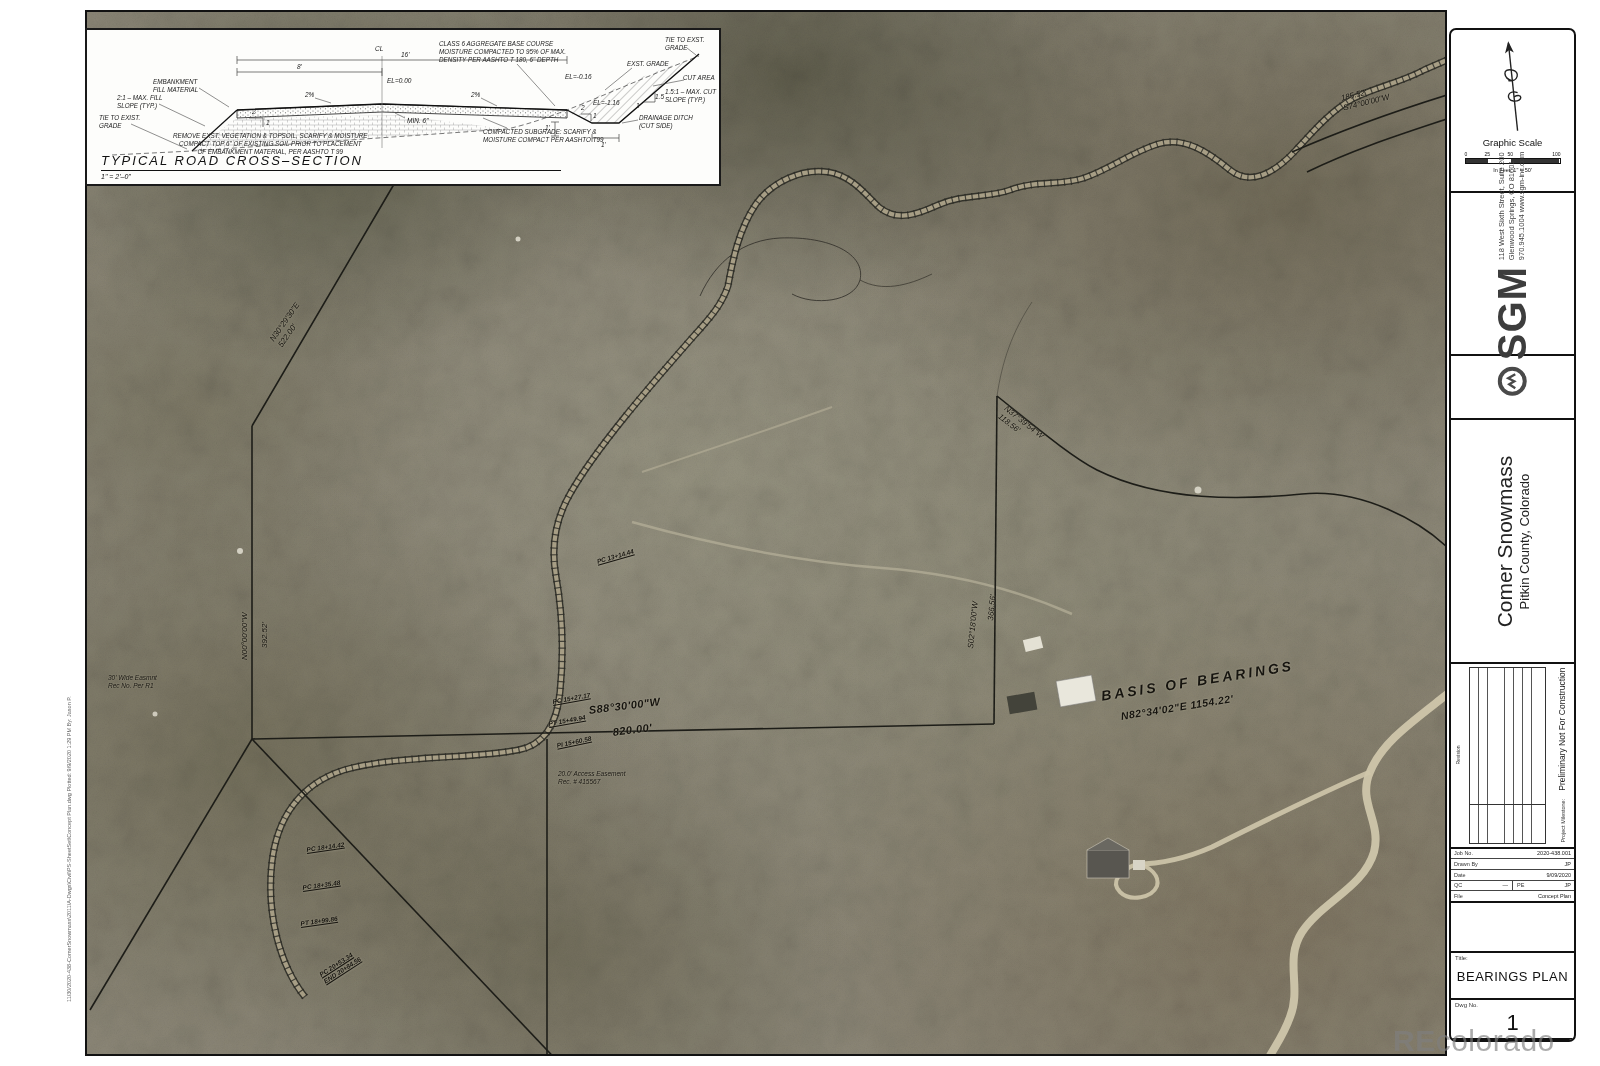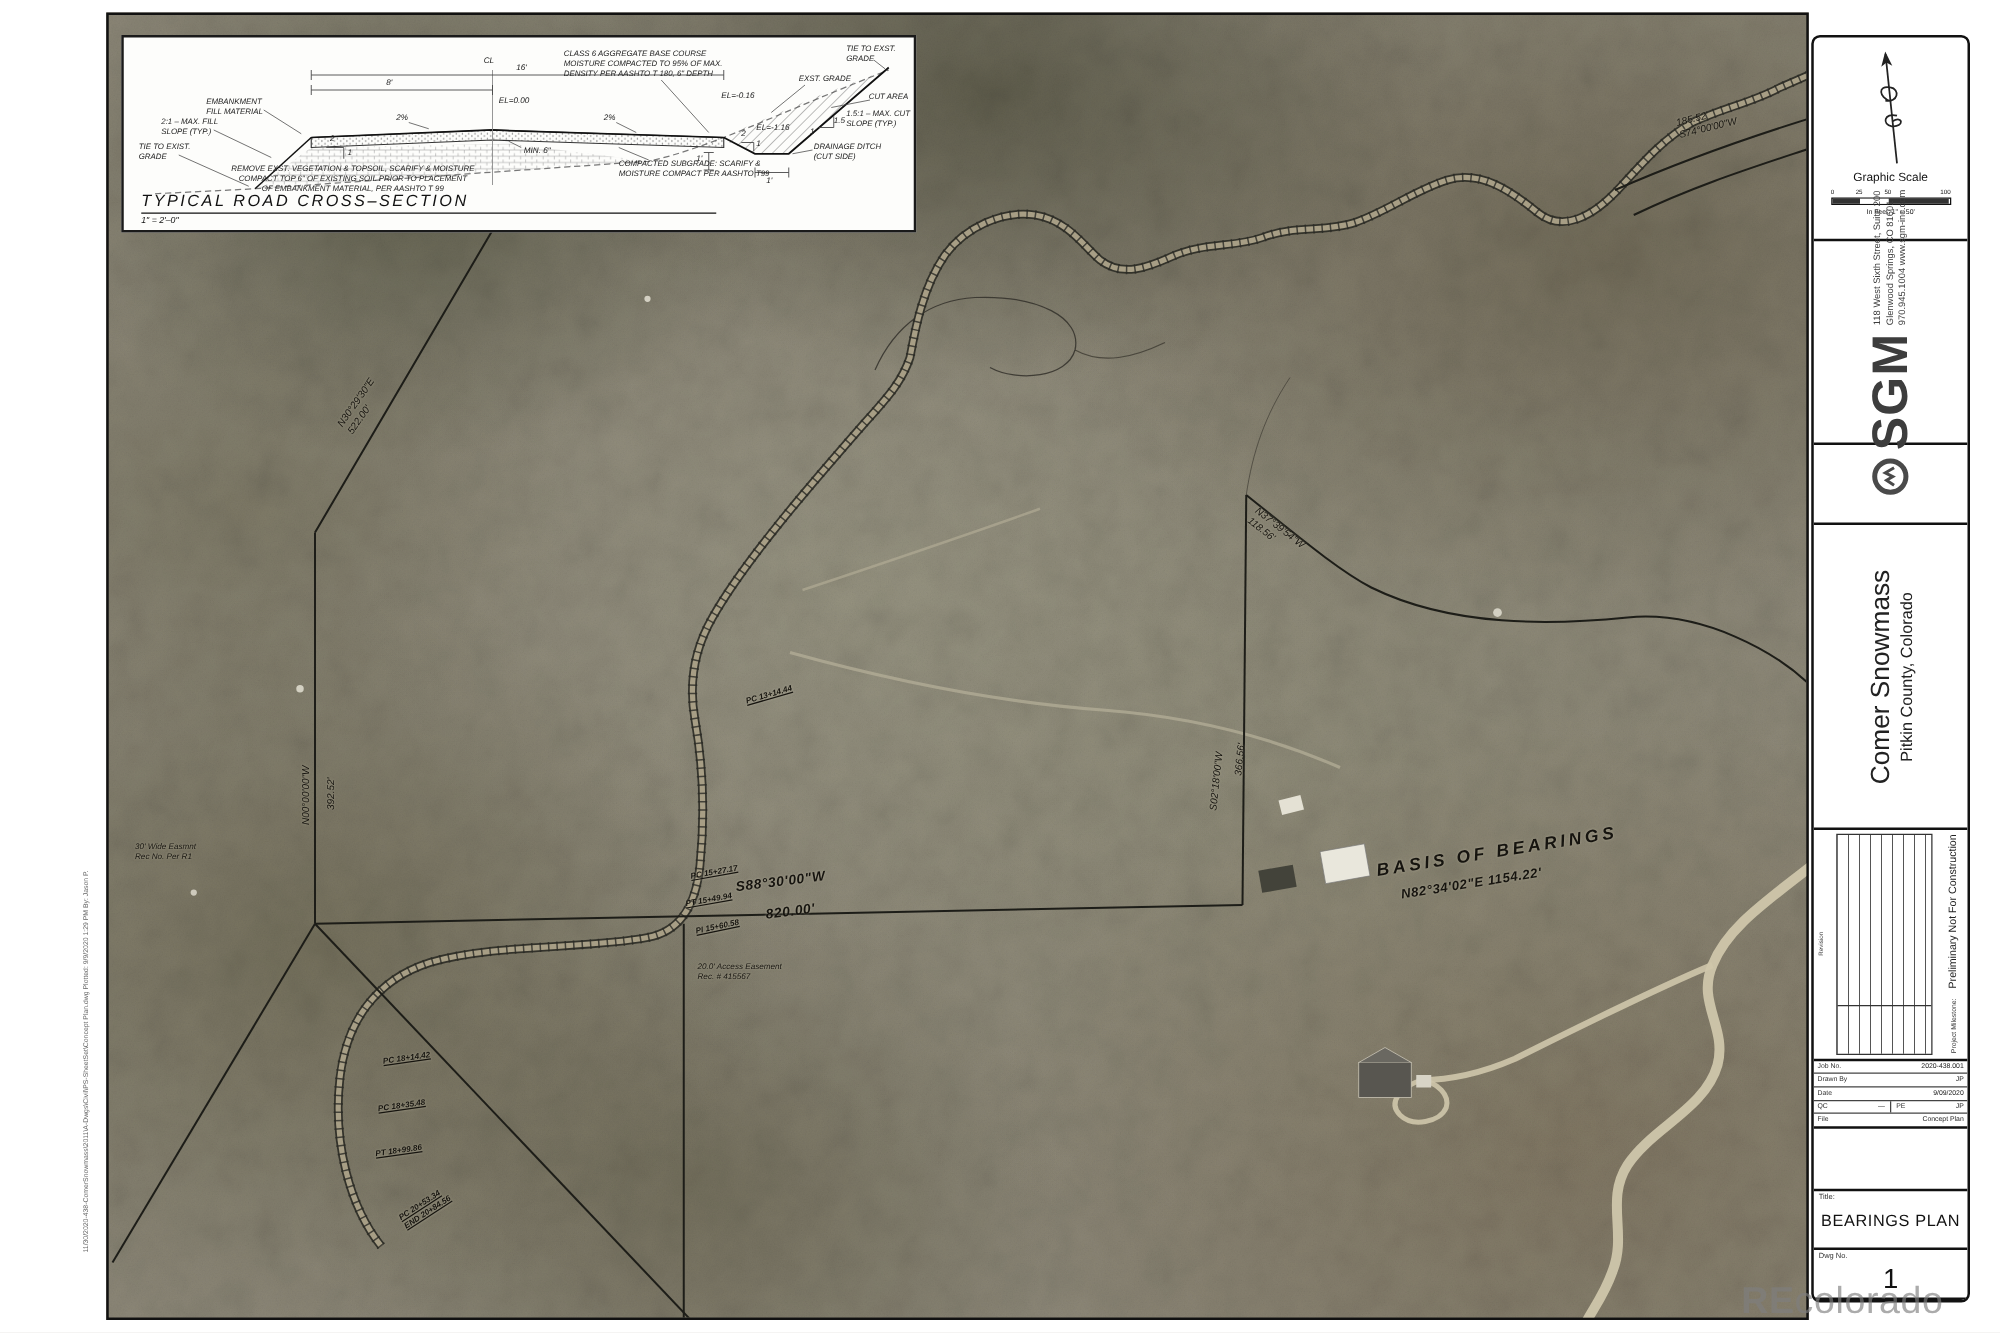--- a/index.html
+++ b/index.html
@@ -22,21 +22,21 @@
   .map svg{position:absolute;left:0;top:0;}
   
   .labels{position:absolute;inset:0;pointer-events:none;}
   .maplabel{position:absolute;font:italic 9px/1.2 "Liberation Sans",sans-serif;color:#16140f;
             white-space:pre-line;transform-origin:0 0;text-shadow:0 0 2px rgba(205,200,180,.55);}
   .bearing{font-size:11px;font-weight:bold;letter-spacing:.5px;}
   .basis-t{font-size:14px;letter-spacing:3px;font-weight:bold;font-style:italic;}
   .station{font-size:6.5px;text-decoration:underline;font-weight:bold;}
   .ease{font-size:6.5px;font-weight:normal;}
   
-  .panel{position:absolute;left:97px;top:28px;width:636px;height:158px;background:#fdfdfb;
+  .panel{position:absolute;left:85px;top:28px;width:636px;height:158px;background:#fdfdfb;
          border:2px solid #1a1a1a;box-sizing:border-box;}
   .xs-label{position:absolute;font:italic 6.3px/1.3 "Liberation Sans",sans-serif;color:#222;
             white-space:pre-line;transform-origin:0 0;}
   .xs-dim{position:absolute;font:italic 6.5px/1 "Liberation Sans",sans-serif;color:#222;}
   .xs-title{position:absolute;left:14px;top:124px;font:italic 13px/1 "Liberation Sans",sans-serif;
             letter-spacing:2px;color:#111;border-bottom:1.5px solid #111;padding-bottom:3px;width:460px;}
   .xs-scale{position:absolute;left:14px;top:143px;font:italic 7px/1 "Liberation Sans",sans-serif;color:#111;}
   
   .stamp{position:absolute;left:66px;top:1002px;transform:rotate(-90deg);transform-origin:0 0;
          font:5.5px "Liberation Sans",sans-serif;color:#666;width:400px;}

